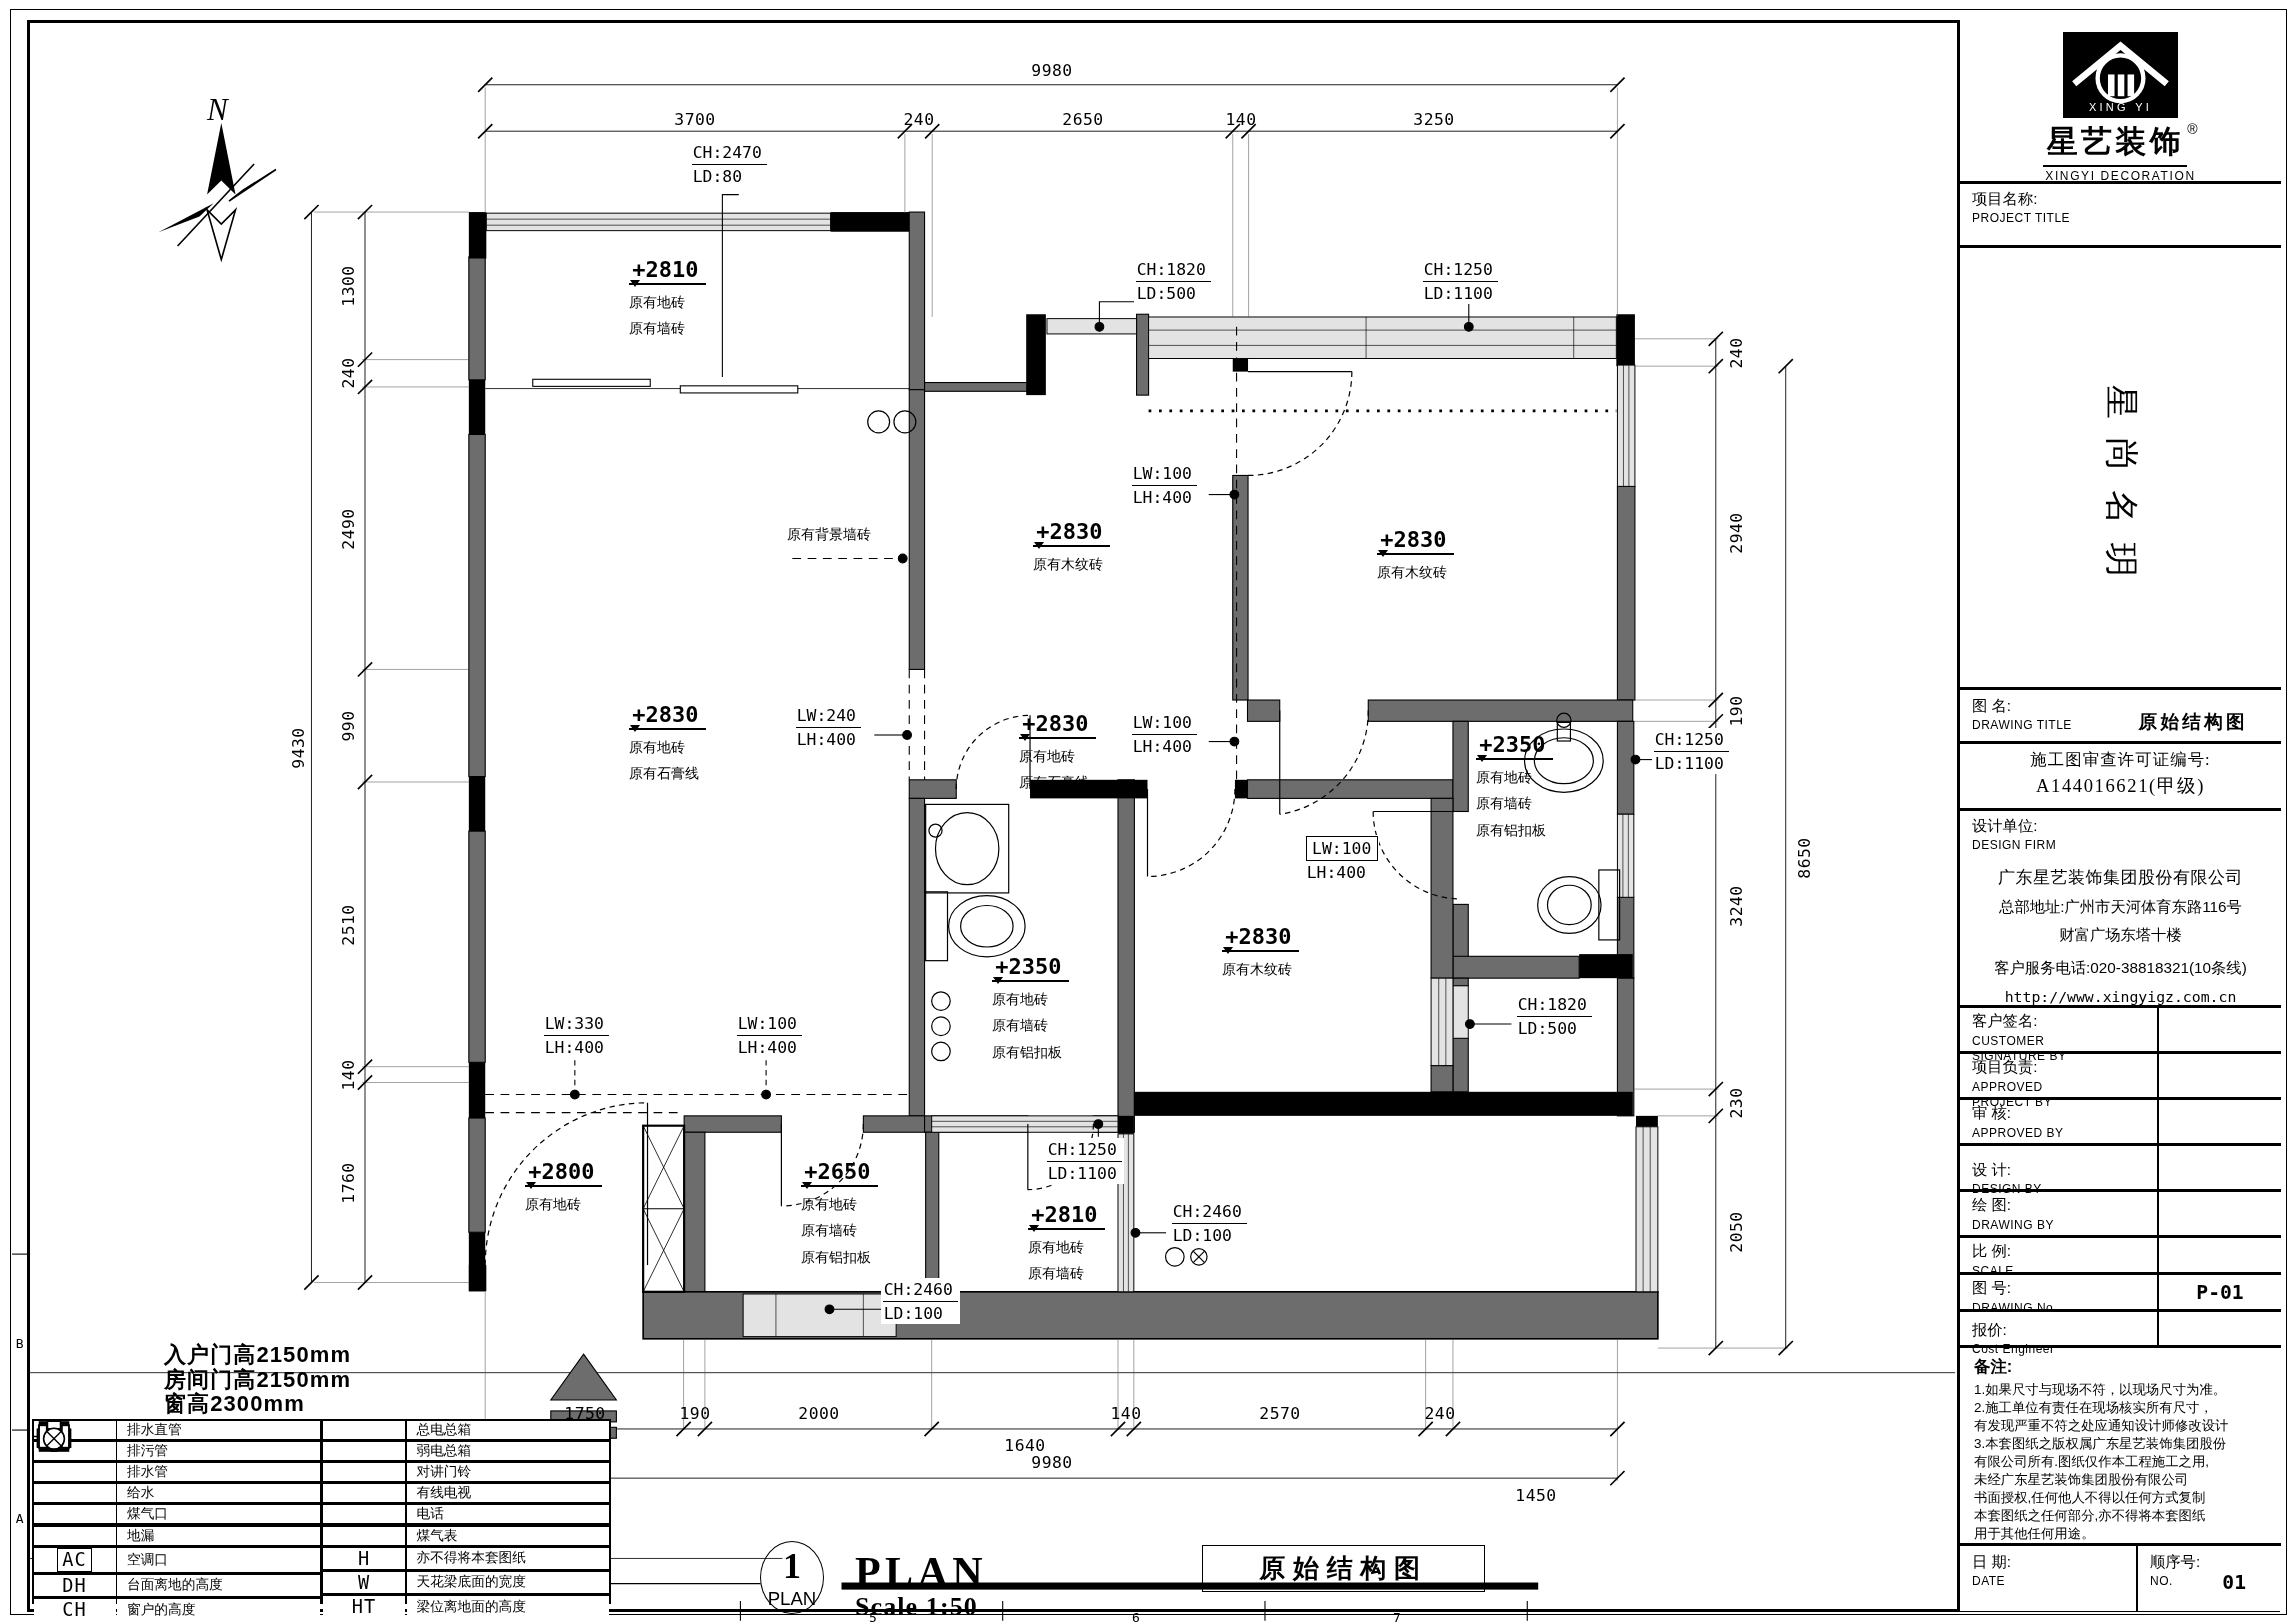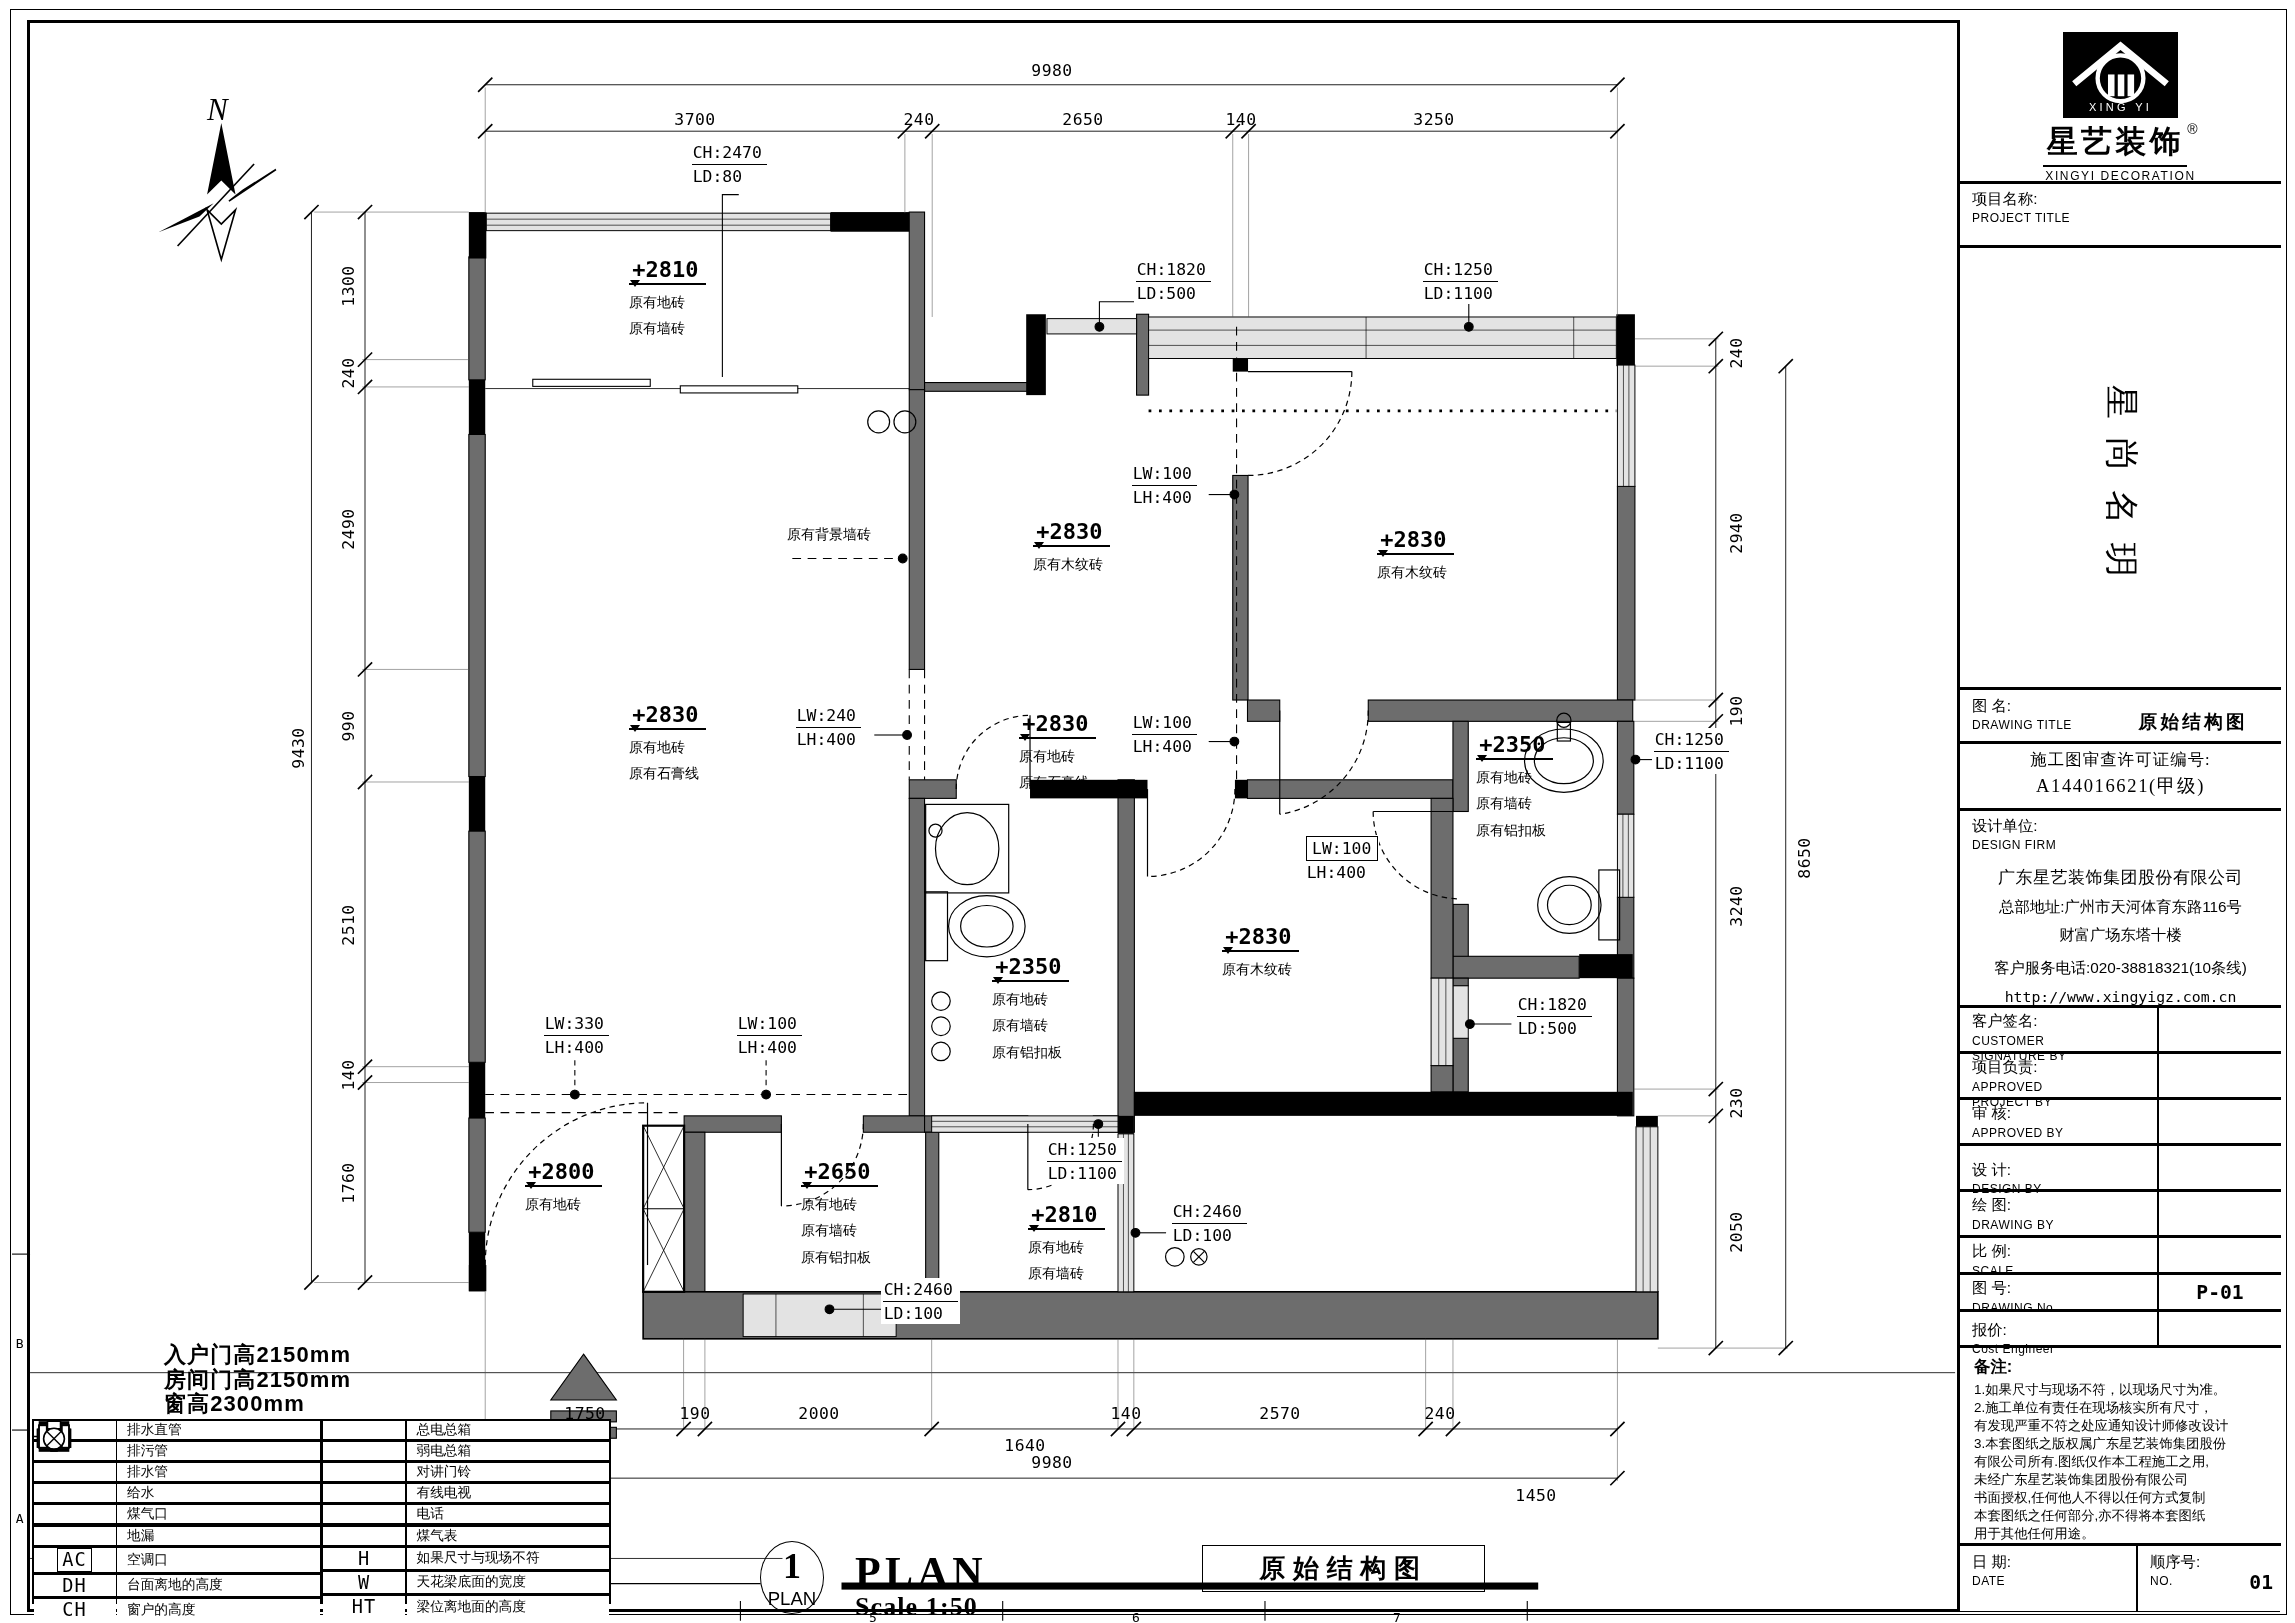--- a/index.html
+++ b/index.html
@@ -66,21 +66,21 @@
   .tb-row{display:flex;}
   .tb-row .cell-l{width:199px;border-right:2.7px solid #000;box-sizing:border-box;}
   .tb-row .cell-r{flex:1;display:flex;align-items:center;justify-content:center;
                   font-size:19.7px;font-weight:bold;font-family:"DejaVu Sans Mono",monospace;}
   #tb-notes{flex:1;}
   #tb-notes .nlabel{font-size:16.4px;font-weight:bold;padding:7.7px 0 3.3px 14px;}
   #tb-notes .nline{font-size:13.4px;line-height:18px;padding-left:14px;}
   #tb-footer{height:67px;display:flex;border-bottom:none !important;}
   #tb-footer .f-l{width:178px;border-right:2.7px solid #000;box-sizing:border-box;}
   #tb-footer .f-r{flex:1;position:relative;}
-  #tb-footer .no-val{position:absolute;right:8px;top:25px;font-size:19.7px;font-weight:bold;
+  #tb-footer .no-val{position:absolute;right:35px;top:25px;font-size:19.7px;font-weight:bold;
                      font-family:"DejaVu Sans Mono",monospace;}
   
   #callout-circle{position:absolute;left:760px;top:1541px;width:62px;height:71px;
                   border:1.6px solid #000;border-radius:50%;text-align:center;}
   #callout-circle .num{font-size:36px;font-weight:bold;margin-top:3.3px;font-family:"Liberation Serif",serif;}
   #callout-circle .sub{font-size:18.6px;margin-top:1.1px;}
   #plan-title{position:absolute;left:855px;top:1548px;font-size:42px;font-weight:bold;
               font-family:"Liberation Serif",serif;letter-spacing:4.4px;}
   #plan-scale{position:absolute;left:855px;top:1592px;font-size:26px;font-weight:bold;
               font-family:"Liberation Serif",serif;letter-spacing:1.1px;}
@@ -662,21 +662,21 @@
             <svg width="44" height="35" viewBox="-40 -32 80 64">
               <use href="#gas-meter-icon" x="-40" y="-32" width="80" height="64"></use>
             </svg>
           </div>
           <div class="leg-lab">煤气表</div>
         </div>
         <div class="leg-row">
           <div class="leg-sym">
             <span class="leg-symtext">H</span>
           </div>
-          <div class="leg-lab">如果尺寸与现场不符</div>
+          <div class="leg-lab">亦不得将本套图纸</div>
         </div>
         <div class="leg-row">
           <div class="leg-sym">
             <span class="leg-symtext">W</span>
           </div>
           <div class="leg-lab">天花梁底面的宽度</div>
         </div>
         <div class="leg-row">
           <div class="leg-sym">
             <span class="leg-symtext">HT</span>

